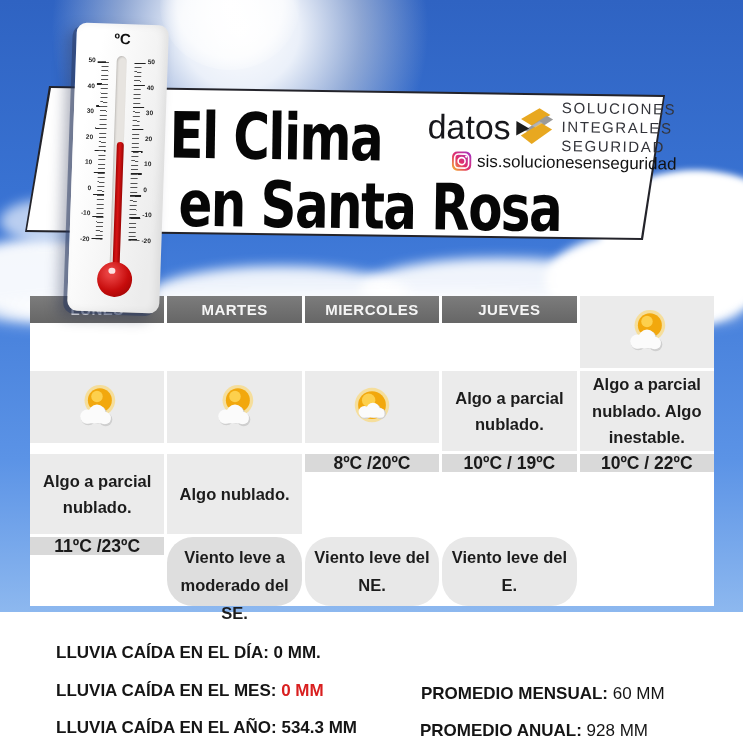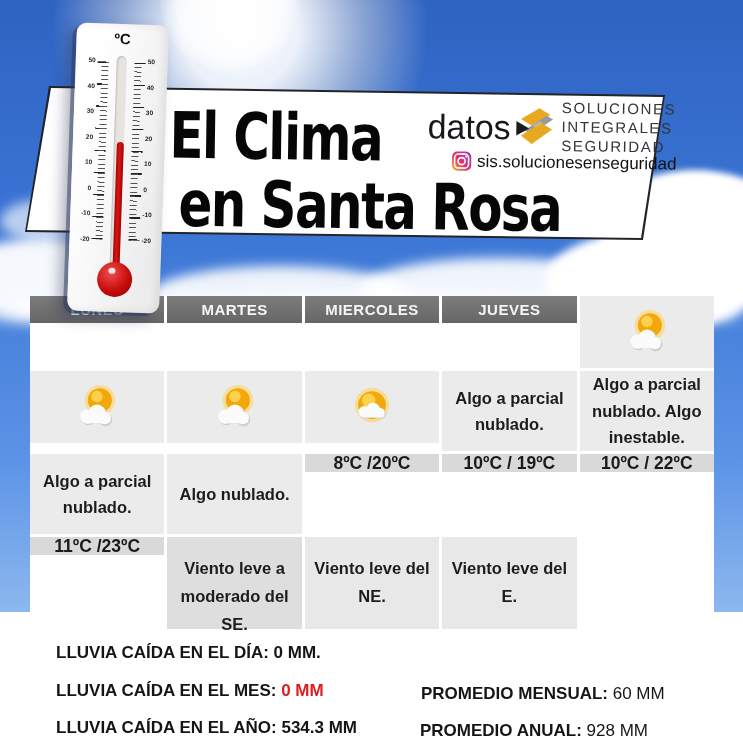--- a/index.html
+++ b/index.html
@@ -62,22 +62,22 @@
   
   .ftable{position:absolute;left:14px;top:296px;width:684px;background:#fff;z-index:4;
        display:grid;grid-template-columns:repeat(5,1fr);grid-auto-rows:min-content;gap:3px;margin-left:16px;}
   .hcell{background:linear-gradient(180deg,#7c7c7c,#666);height:27px;display:flex;align-items:center;justify-content:center;
        color:#f5f5f5;font-weight:bold;font-size:15px;letter-spacing:.5px;}
   .icell{background:#ebebeb;height:72px;display:flex;align-items:center;justify-content:center;}
   .dcell{background:#ebebeb;height:80px;display:flex;align-items:center;justify-content:center;text-align:center;
        font-weight:bold;font-size:16.5px;color:#1c1c1c;line-height:1.6;padding:0 10px;box-sizing:border-box;}
   .tcell{background:#d9d9d9;height:18px;display:flex;align-items:center;justify-content:center;
        font-weight:bold;font-size:17.5px;color:#1a1a1a;}
-  .wcell{background:#e8e8e8;height:92px;display:flex;align-items:flex-start;justify-content:center;text-align:center;
-       font-weight:bold;font-size:16.5px;color:#1c1c1c;line-height:1.7;padding:17px 8px 0;box-sizing:border-box;}
+  .wcell{background:#e8e8e8;height:69px;display:flex;align-items:flex-start;justify-content:center;text-align:center;
+       font-weight:bold;font-size:16.5px;color:#1c1c1c;line-height:1.7;padding:6px 8px 0;box-sizing:border-box;border-radius:26px;}
   .wcell-first{background:#dedede;}
 
   
   .stat{position:absolute;font-size:17px;font-weight:bold;color:#151515;white-space:nowrap;margin-left:36px;}
   .stat .val-normal{font-weight:normal;}
   .s-day{left:20px;top:643px;} .s-month{left:20px;top:681px;} .s-year{left:20px;top:718px;}
   .s-mavg{left:385px;top:684px;} .s-aavg{left:384px;top:721px;}
 </style>
 </head>
 <body>

